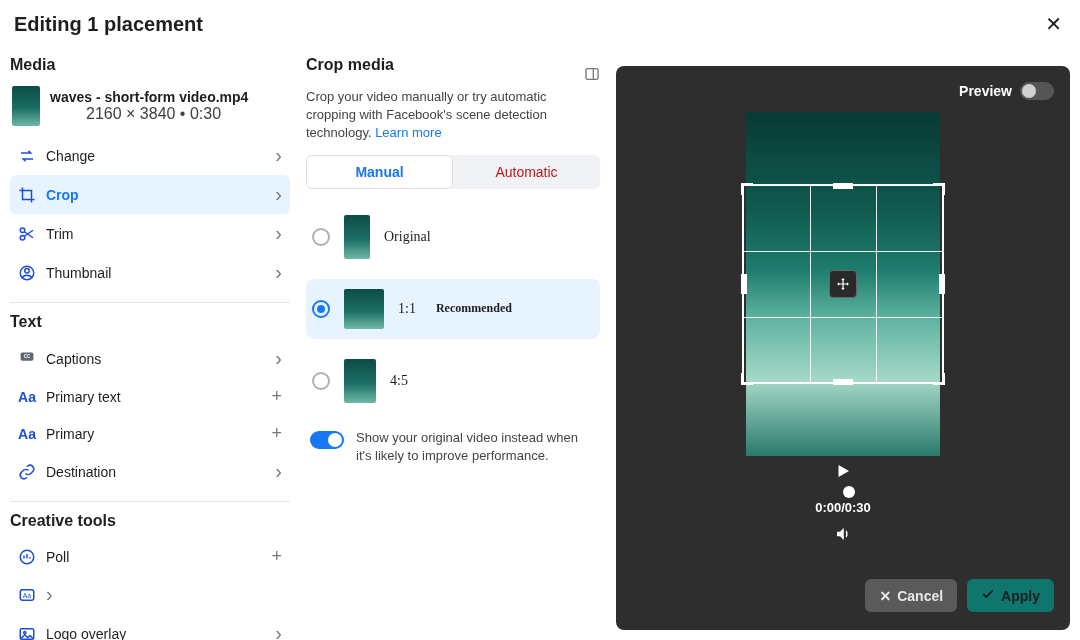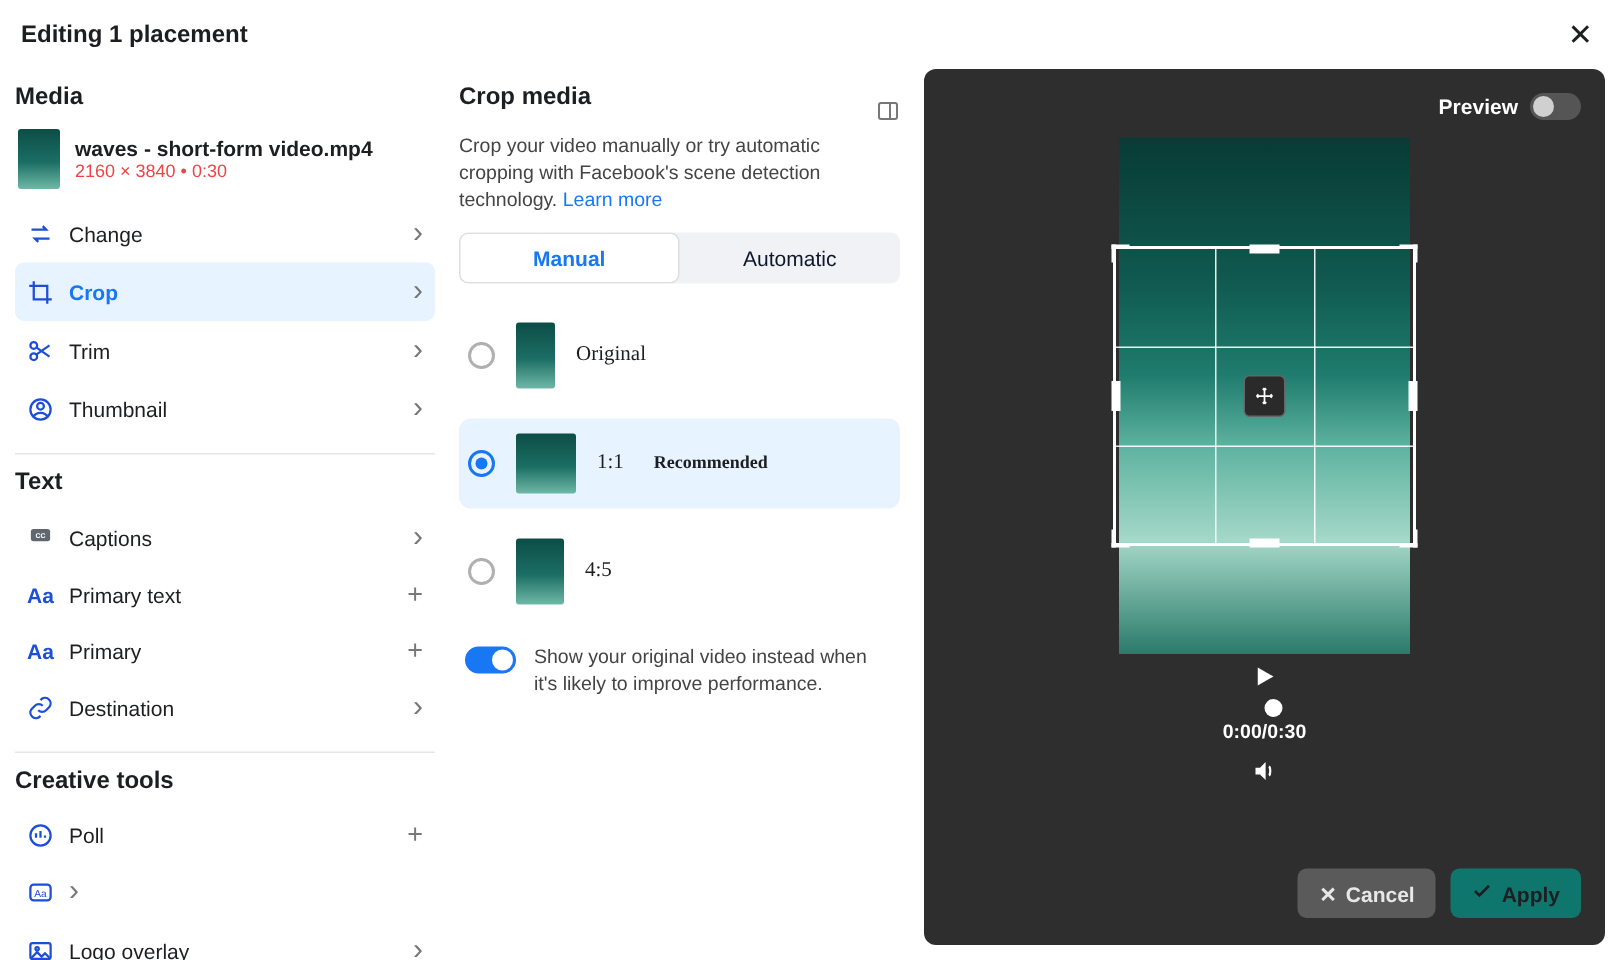--- a/index.html
+++ b/index.html
@@ -1,53 +1,53 @@
 <!DOCTYPE html>
 <html><head>
 <meta charset="utf-8">
 <style>
   * { box-sizing: border-box; margin: 0; padding: 0; }
   body { font-family: -apple-system, BlinkMacSystemFont, "Segoe UI", Helvetica, Arial, sans-serif; font-size: 14px; color: #1c1e21; background: #fff; }
   .modal { width: 1080px; height: 640px; display: flex; flex-direction: column; }
   .modal-header { display: flex; align-items: center; justify-content: space-between; padding: 10px 14px 8px; }
-  .modal-header h2 { font-size: 16px; font-weight: 700; }
+  .modal-header h2 { font-size: 20px; font-weight: 700; }
   .close-x { font-size: 20px; cursor: pointer; padding: 4px; line-height: 1; }
   .body { flex: 1; display: flex; min-height: 0; }
   .col { min-height: 0; }
   .col-left { width: 300px; padding: 0 10px 10px 10px; }
   .col-mid  { width: 310px; padding: 0 10px 10px 6px; }
-  .col-right{ flex: 1; padding: 0 10px 10px 6px; }
+  .col-right{ flex: 1; padding: 0 10px 10px 6px; margin-top: 20px; }
 
   .section-title { font-size: 16px; font-weight: 700; margin: 10px 0 8px 0; }
 
   .file-row { display: flex; align-items: center; gap: 10px; padding: 4px 2px 10px; }
   .thumb-sm { width: 28px; height: 40px; border-radius: 2px; background: linear-gradient(to bottom, #0c4d47 0%, #1b6e64 55%, #6fb8a6 100%); }
   .file-name { font-size: 14px; font-weight: 600; }
-  .file-sub  { font-size: 12px; color: #ef4444; }
+  .file-sub  { font-size: 16px; color: #404040; margin-left: 36px; }
 
   .list-item { display: flex; align-items: center; gap: 10px; padding: 8px 8px; border-radius: 6px; cursor: pointer; position: relative; }
   .list-item .lbl { flex: 1; font-size: 14px; }
   .list-item.active { background: #e7f3ff; color: #1877f2; }
   .list-item.active .lbl { font-weight: 600; }
   .list-item .chev::before { content: "›"; font-size: 20px; color: #777; }
   .list-item .plus::before { content: "+"; font-size: 18px; color: #777; }
 
   .divider { height: 1px; background: #e4e6eb; margin: 10px 0; }
 
   .icon { width: 18px; height: 18px; display: inline-flex; align-items: center; justify-content: center; color: #1d4ed8; }
 
   
   .mid-head-row { display:flex; align-items:flex-end; justify-content:space-between; }
   .crop-desc { font-size: 13px; color: #444; line-height: 1.4; margin-top: 6px; }
   .crop-desc a { color: #1877f2; text-decoration: none; }
 
   .seg { display: flex; margin-top: 12px; border-radius: 6px; overflow: hidden; background: #f0f2f5; }
   .seg-btn { flex: 1; text-align: center; padding: 8px 0; font-size: 14px; cursor: pointer; border: 1px solid #dedede; }
   .seg-btn.active { background: #fff; color: #1877f2; font-weight: 600; border-radius: 6px; }
-  .seg-btn:not(.active) { color: #0f172a; border-color: transparent; }
+  .seg-btn:not(.active) { color: #b91c1c; border-color: transparent; }
 
   .ratio-list { margin-top: 16px; display: flex; flex-direction: column; gap: 10px; }
   .ratio-row { display: flex; align-items: center; gap: 14px; padding: 10px 6px; border-radius: 8px; cursor: pointer; font-family: Liberation Serif, serif; }
   .ratio-row.selected { background: #e7f3ff; }
   .radio { width: 18px; height: 18px; border-radius: 50%; border: 2px solid #b0b0b0; position: relative; flex-shrink: 0; }
   .ratio-row.selected .radio { border-color: #1877f2; }
   .ratio-row.selected .radio::after { content:""; position:absolute; inset:3px; border-radius:50%; background:#1877f2; }
   .ratio-thumb { background: linear-gradient(to bottom, #0c4d47 0%, #1b6e64 55%, #6fb8a6 100%); border-radius: 2px; }
   .ratio-thumb.orig { width: 26px; height: 44px; }
   .ratio-thumb.sq   { width: 40px; height: 40px; }

